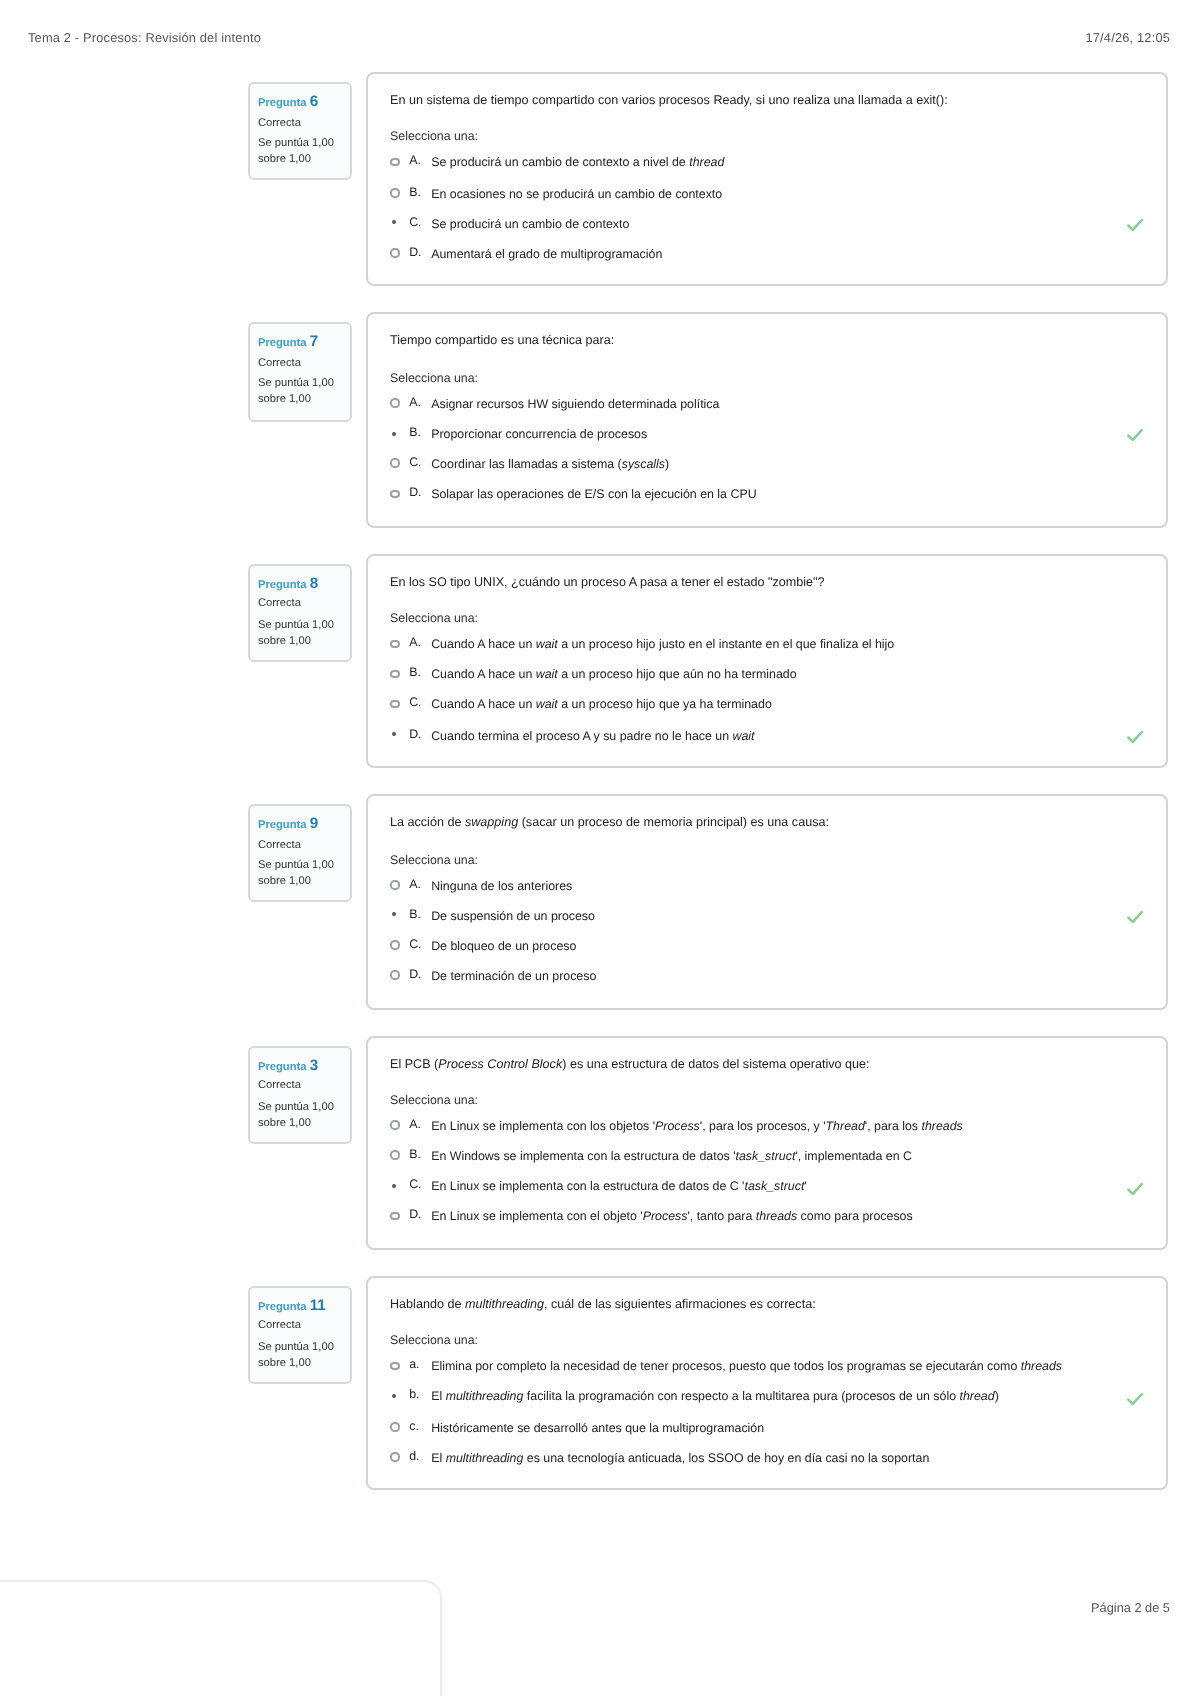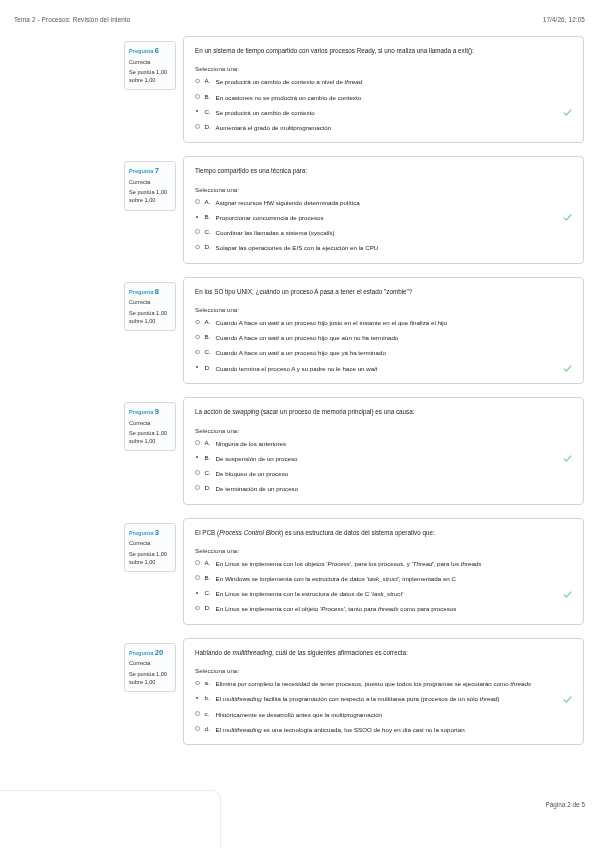--- a/index.html
+++ b/index.html
@@ -374,21 +374,21 @@
           <div class="answer">
             <span class="radio"></span>
             <span class="alabel">D.</span>
             <span class="atext">En Linux se implementa con el objeto '<i>Process</i>', tanto para <i>threads</i> como para procesos</span>
           </div>
         </div>
       </div>
     </div>
     <div class="qwrap">
       <div class="qinfo">
-        <div class="qinfo-head"><span>Pregunta</span> <span class="qnum">20</span></div>
+        <div class="qinfo-head"><span>Pregunta</span> <span class="qnum">11</span></div>
         <div class="qinfo-state">Correcta</div>
         <div class="qinfo-grade"><span>Se puntúa 1,00</span><br><span>sobre 1,00</span></div>
       </div>
       <div class="qbox">
         <div class="qtext">Hablando de <i>multithreading</i>, cuál de las siguientes afirmaciones es correcta:</div>
         <div class="qprompt">Selecciona una:</div>
         <div class="answers">
           <div class="answer">
             <span class="radio"></span>
             <span class="alabel">a.</span>

